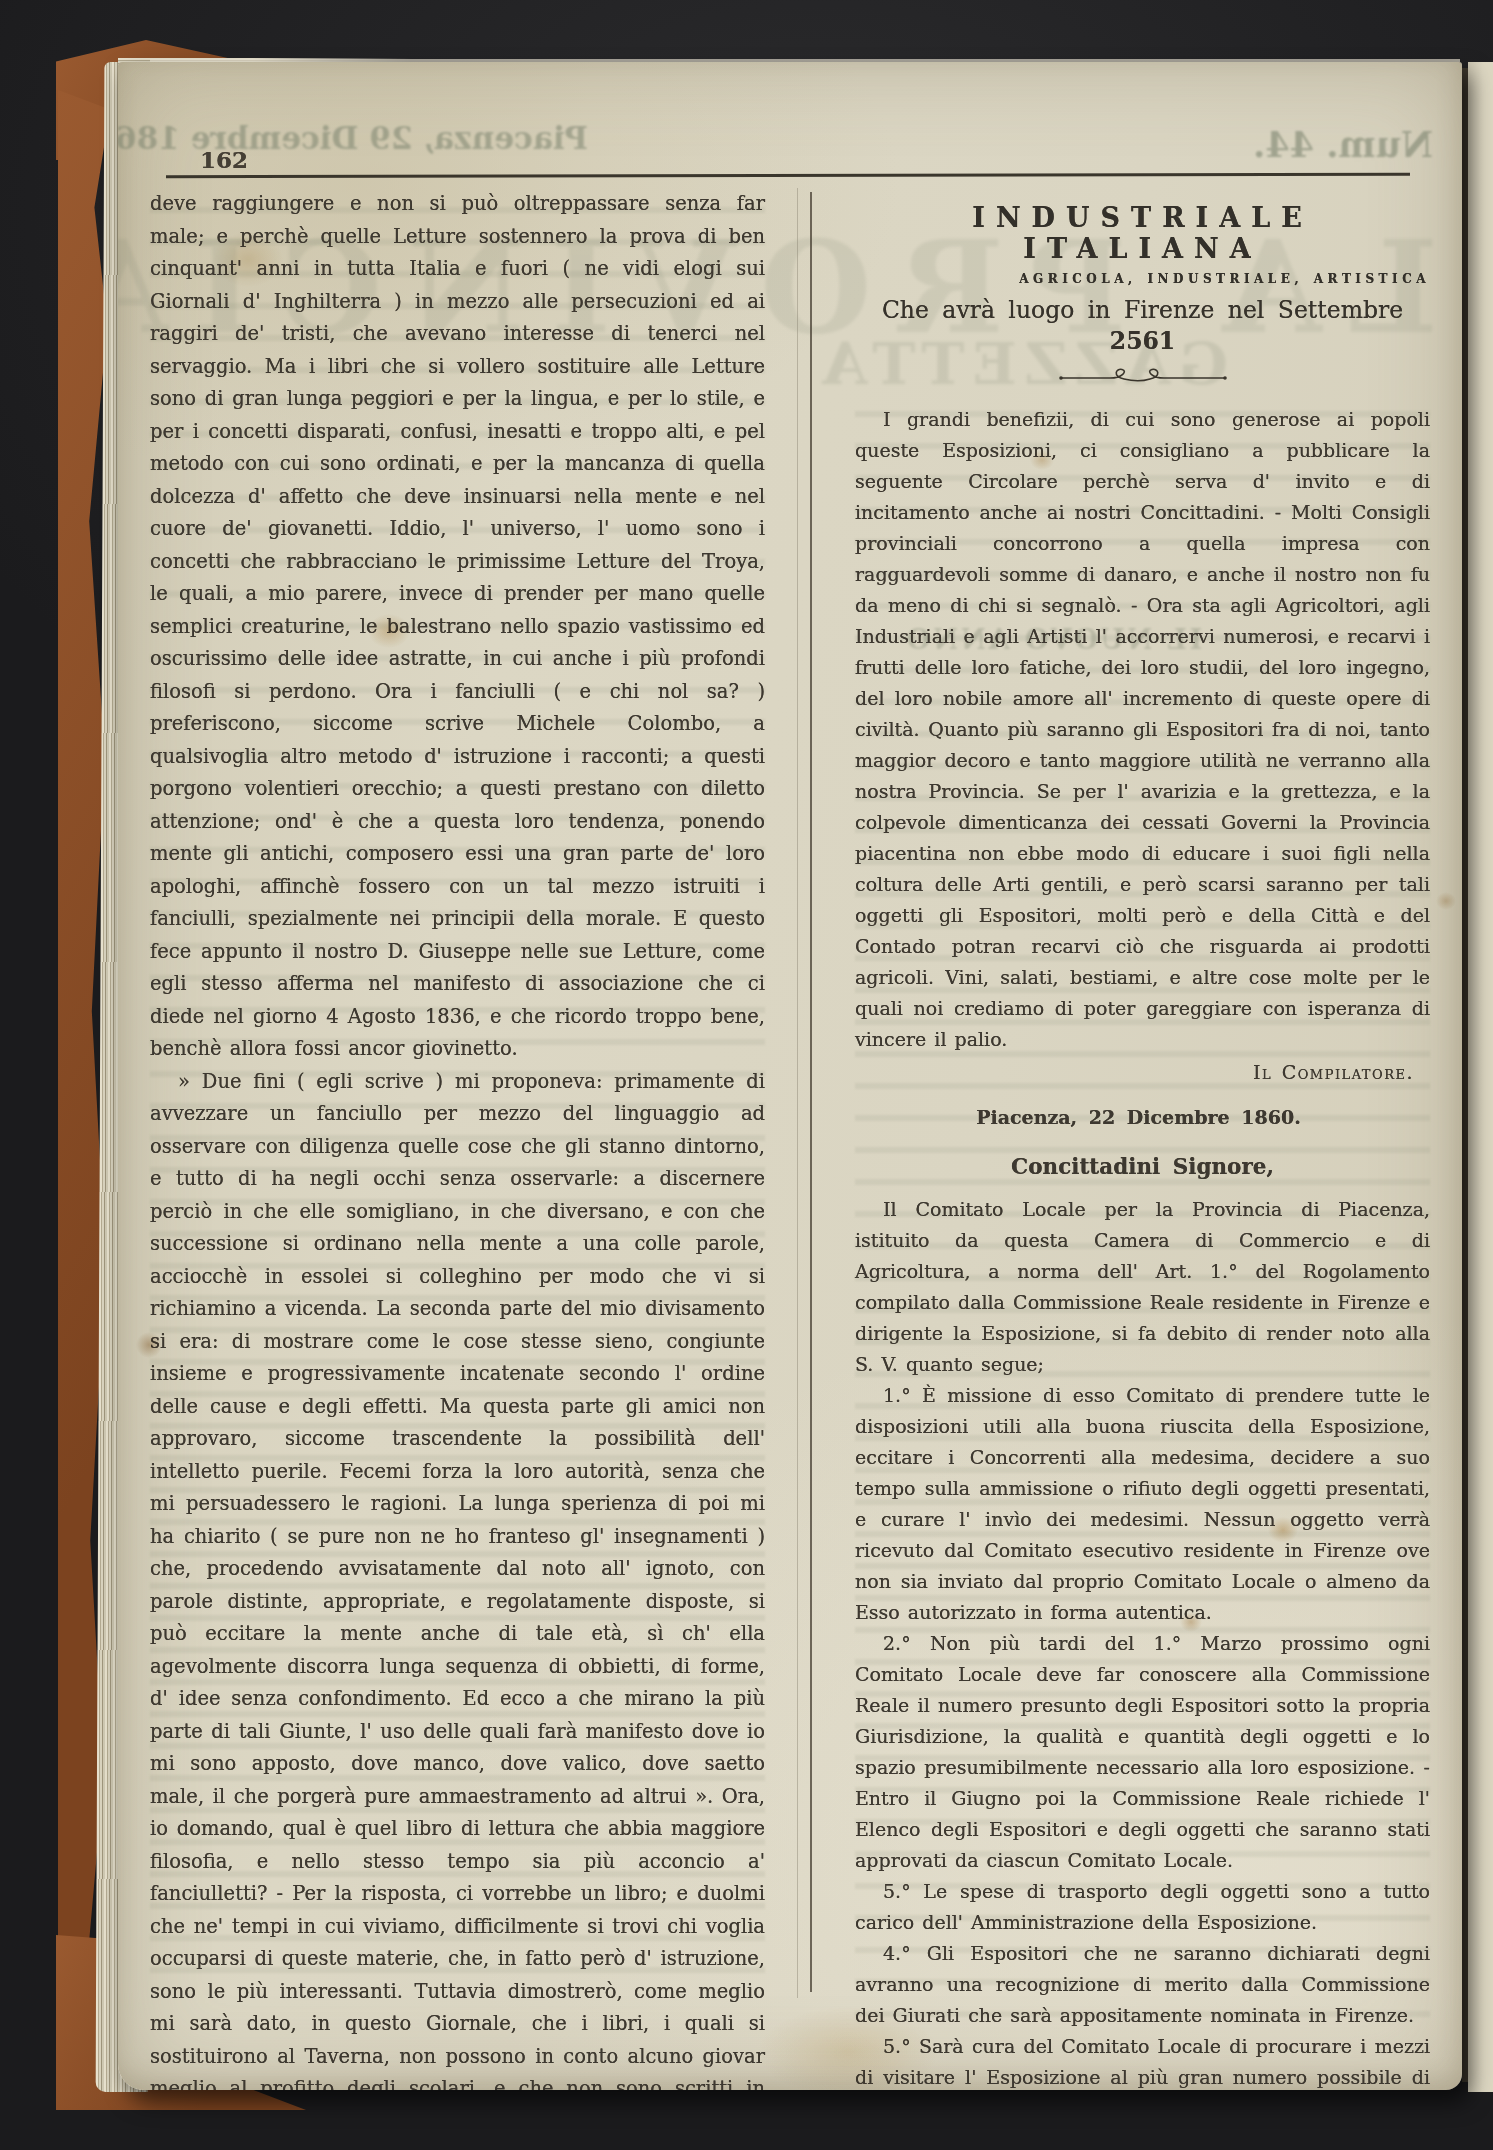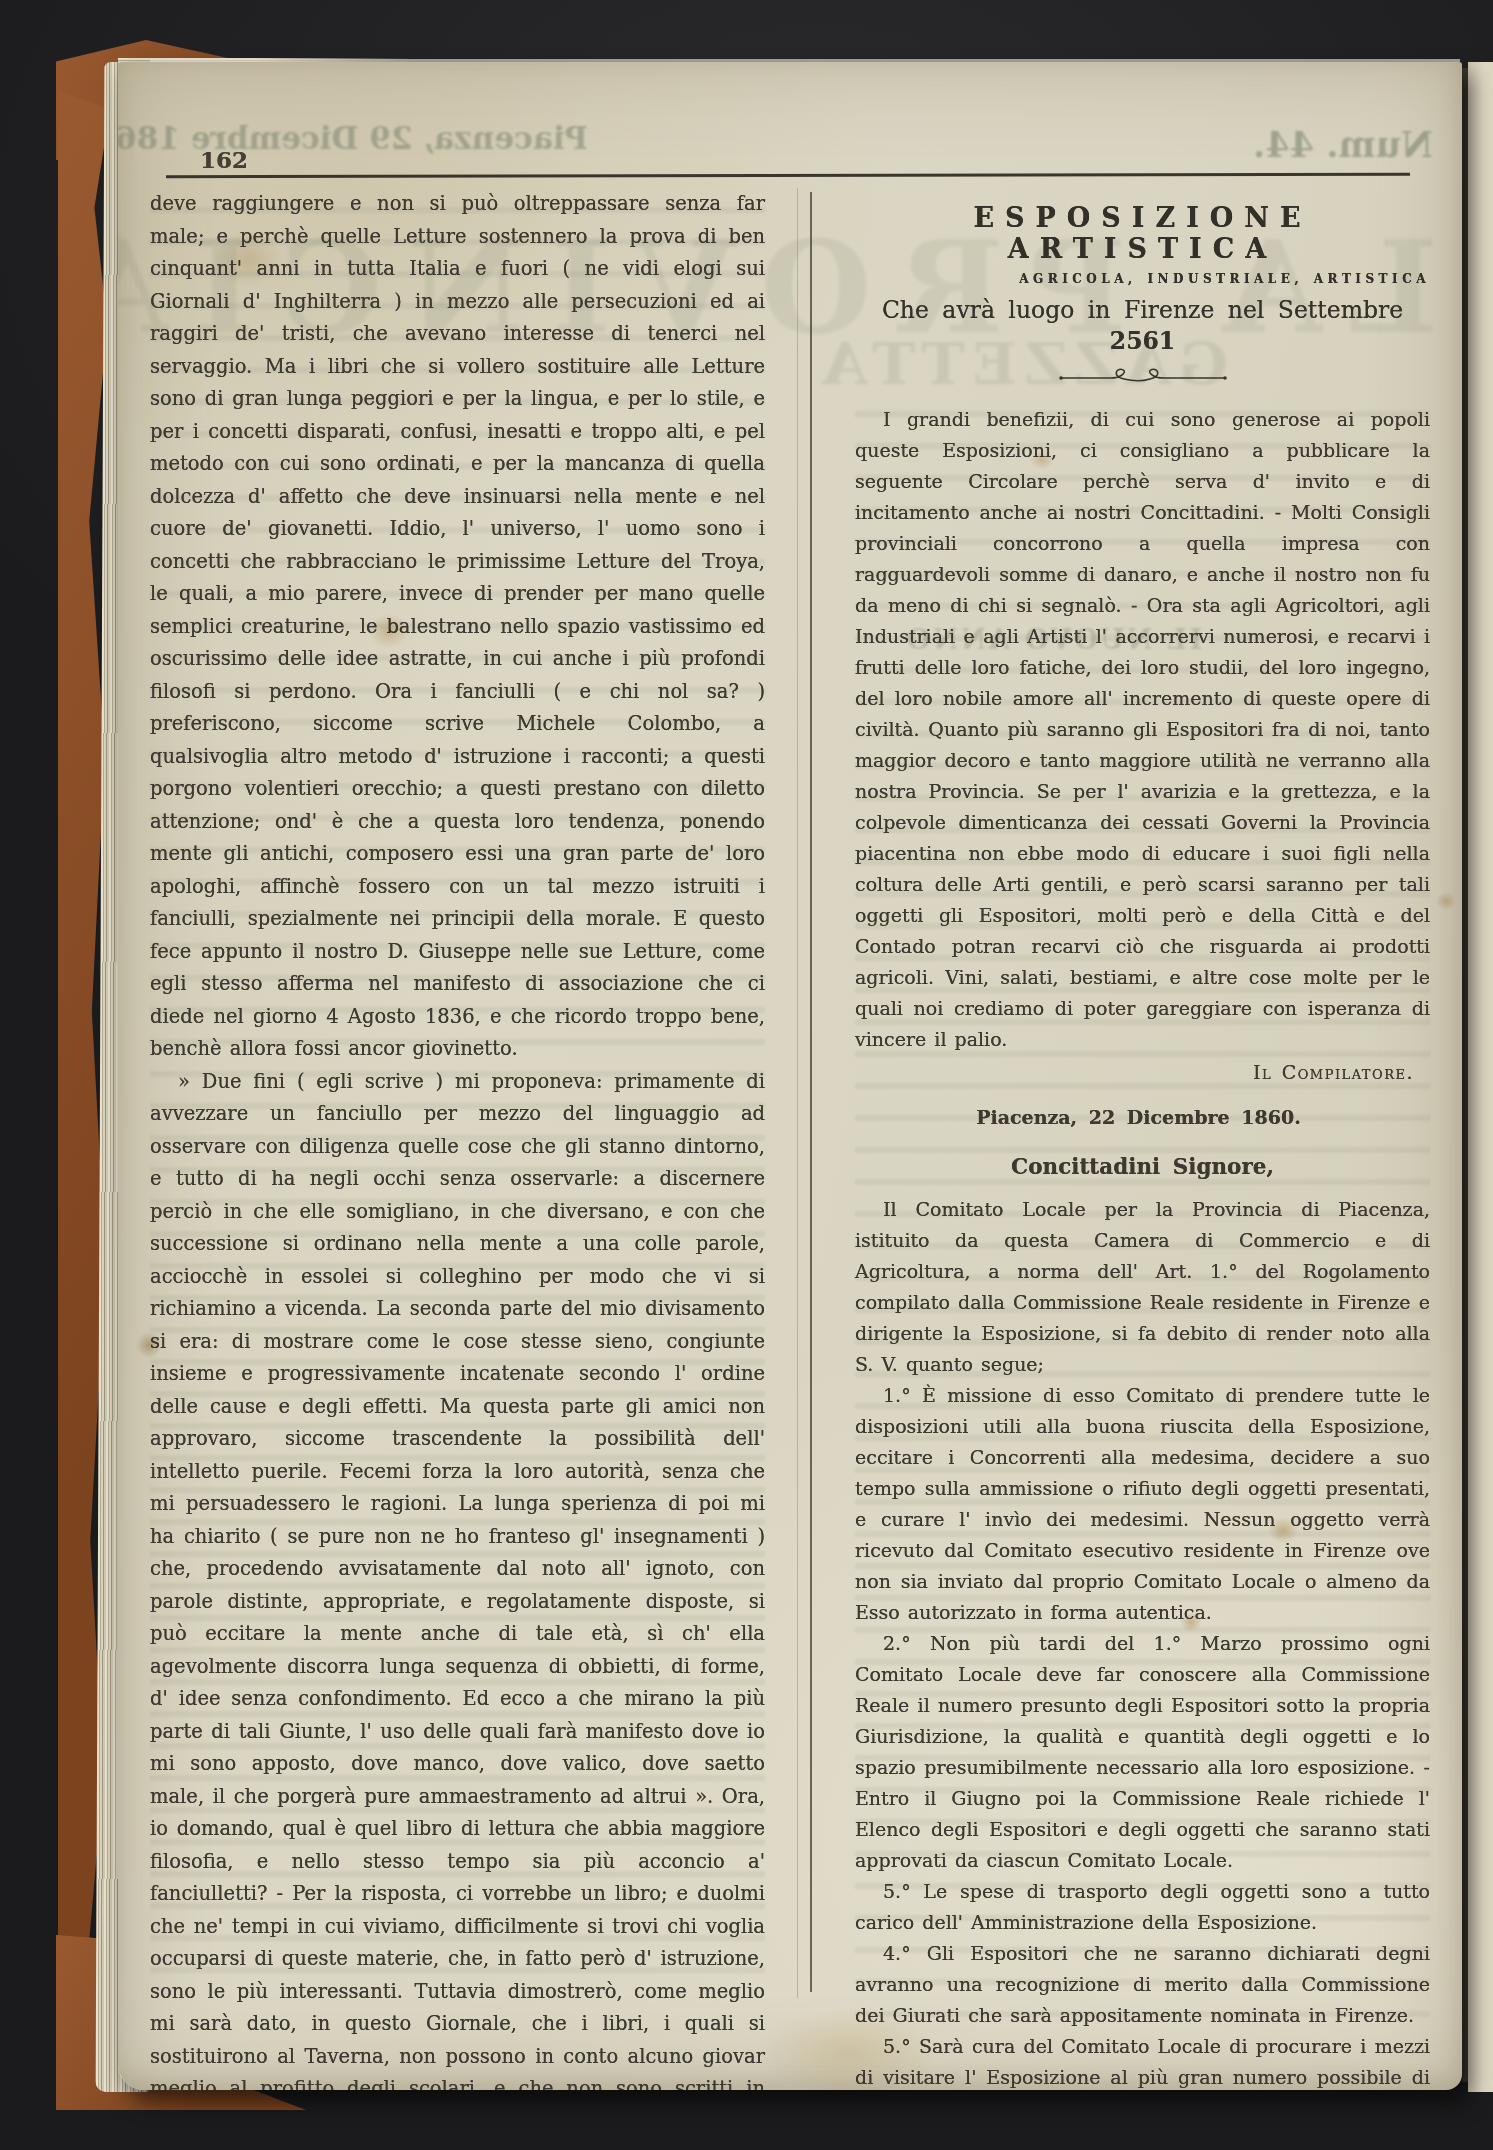--- a/index.html
+++ b/index.html
@@ -107,21 +107,21 @@
     <div class="fold-line"></div>
     <div class="column-divider"></div>
 
     <div class="col left-col ink">
       <p>deve raggiungere e non si può oltreppassare senza far male; e perchè quelle Letture sostennero la prova di ben cinquant' anni in tutta Italia e fuori ( ne vidi elogi sui Giornali d' Inghilterra ) in mezzo alle persecuzioni ed ai raggiri de' tristi, che avevano interesse di tenerci nel servaggio. Ma i libri che si vollero sostituire alle Letture sono di gran lunga peggiori e per la lingua, e per lo stile, e per i concetti disparati, confusi, inesatti e troppo alti, e pel metodo con cui sono ordinati, e per la mancanza di quella dolcezza d' affetto che deve insinuarsi nella mente e nel cuore de' giovanetti. Iddio, l' universo, l' uomo sono i concetti che rabbracciano le primissime Letture del Troya, le quali, a mio parere, invece di prender per mano quelle semplici creaturine, le balestrano nello spazio vastissimo ed oscurissimo delle idee astratte, in cui anche i più profondi filosofi si perdono. Ora i fanciulli ( e chi nol sa? ) preferiscono, siccome scrive Michele Colombo, a qualsivoglia altro metodo d' istruzione i racconti; a questi porgono volentieri orecchio; a questi prestano con diletto attenzione; ond' è che a questa loro tendenza, ponendo mente gli antichi, composero essi una gran parte de' loro apologhi, affinchè fossero con un tal mezzo istruiti i fanciulli, spezialmente nei principii della morale. E questo fece appunto il nostro D. Giuseppe nelle sue Letture, come egli stesso afferma nel manifesto di associazione che ci diede nel giorno 4 Agosto 1836, e che ricordo troppo bene, benchè allora fossi ancor giovinetto.</p>
       <p class="indent">» Due fini ( egli scrive ) mi proponeva: primamente di avvezzare un fanciullo per mezzo del linguaggio ad osservare con diligenza quelle cose che gli stanno dintorno, e tutto di ha negli occhi senza osservarle: a discernere perciò in che elle somigliano, in che diversano, e con che successione si ordinano nella mente a una colle parole, acciocchè in essolei si colleghino per modo che vi si richiamino a vicenda. La seconda parte del mio divisamento si era: di mostrare come le cose stesse sieno, congiunte insieme e progressivamente incatenate secondo l' ordine delle cause e degli effetti. Ma questa parte gli amici non approvaro, siccome trascendente la possibilità dell' intelletto puerile. Fecemi forza la loro autorità, senza che mi persuadessero le ragioni. La lunga sperienza di poi mi ha chiarito ( se pure non ne ho franteso gl' insegnamenti ) che, procedendo avvisatamente dal noto all' ignoto, con parole distinte, appropriate, e regolatamente disposte, si può eccitare la mente anche di tale età, sì ch' ella agevolmente discorra lunga sequenza di obbietti, di forme, d' idee senza confondimento. Ed ecco a che mirano la più parte di tali Giunte, l' uso delle quali farà manifesto dove io mi sono apposto, dove manco, dove valico, dove saetto male, il che porgerà pure ammaestramento ad altrui ». Ora, io domando, qual è quel libro di lettura che abbia maggiore filosofia, e nello stesso tempo sia più acconcio a' fanciulletti? - Per la risposta, ci vorrebbe un libro; e duolmi che ne' tempi in cui viviamo, difficilmente si trovi chi voglia occuparsi di queste materie, che, in fatto però d' istruzione, sono le più interessanti. Tuttavia dimostrerò, come meglio mi sarà dato, in questo Giornale, che i libri, i quali si sostituirono al Taverna, non possono in conto alcuno giovar meglio al profitto degli scolari, e che non sono scritti in lingua italiana; il che farebbe dire a' nostri nemici, che si vuole introdurre anche il dialetto piemontese come lingua ufficiale del Regno. Intanto vogliatemi bene.</p>
 
     </div>
 
     <div class="col right-col ink">
-      <p class="rc-title">ESPOSIZIONE ARTISTICA</p>
+      <p class="rc-title">INDUSTRIALE ITALIANA</p>
       <p class="rc-subtitle">AGRICOLA, INDUSTRIALE, ARTISTICA</p>
       <p class="rc-tagline">
         <span>Che avrà luogo in Firenze nel Settembre</span>
         <span class="year">2561</span>
       </p>
       <div class="ornament">
         <svg width="170" height="22" viewBox="0 0 170 22">
           <path d="M4 11 C14 11 30 11 52 11 C64 11 70 4 64 2.5 C58 1 54 9 66 12 C76 14.5 84 14.5 92 12 C104 9 100 1 94 2.5 C88 4 94 11 106 11 C128 11 152 11 166 11" stroke="#3a352c" stroke-width="1.6" fill="none" stroke-linecap="round"></path>
           <circle cx="3" cy="11" r="1.8" fill="#3a352c"></circle>
           <circle cx="167" cy="11" r="1.8" fill="#3a352c"></circle>

